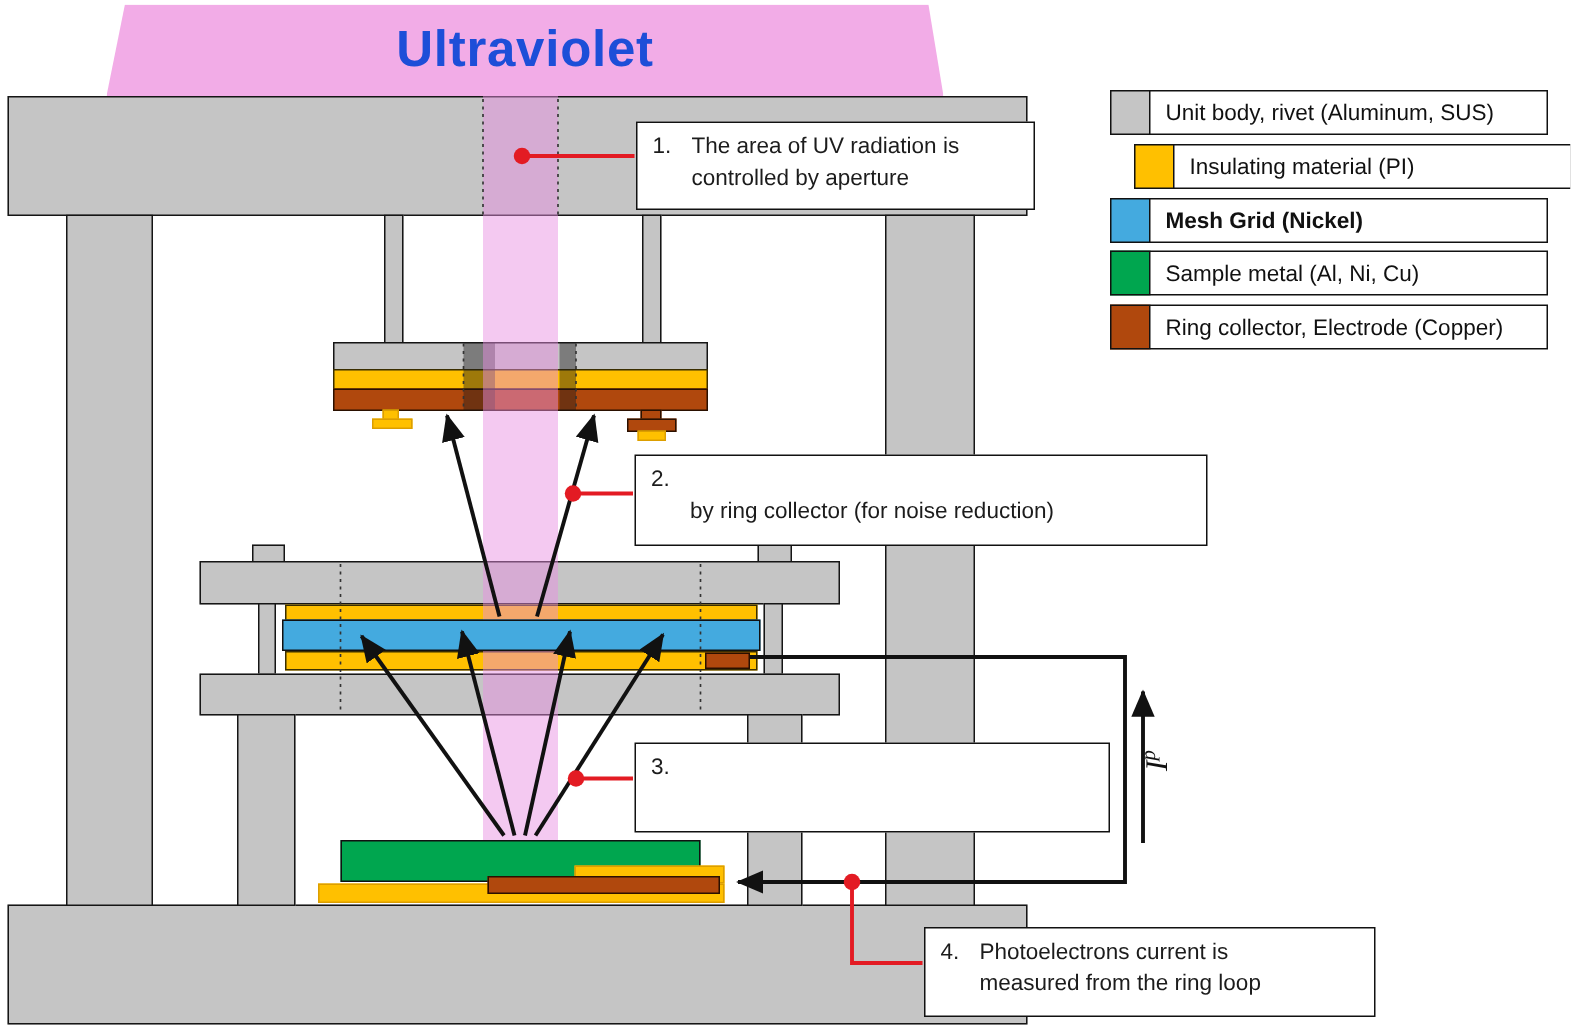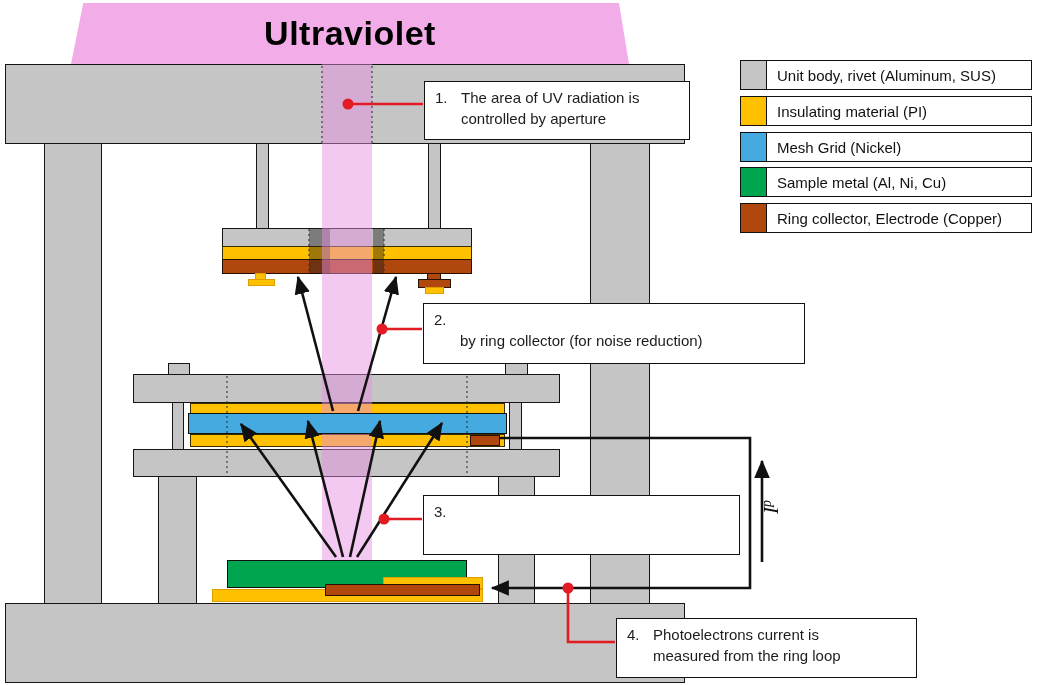--- a/index.html
+++ b/index.html
@@ -9,21 +9,21 @@
   .gray{background:#C5C5C5;border:1.7px solid #151515;}
   .yellow{background:#FFC000;border:1.4px solid #3a2e00;}
   .yellow-ob{background:#FFC000;border:1.4px solid #dc9e00;}
   .blue{background:#44AADF;border:1.5px solid #111;}
   .green{background:#00A64F;border:1.5px solid #111;}
   .brown{background:#B0480D;border:1.4px solid #2a1000;}
   .shadow-strip{background:rgba(25,25,25,0.42);}
   .beam{background:rgba(232,142,226,0.48);}
   .trap{background:#F2ACE7;clip-path:polygon(2.2% 0,98.2% 0,100% 100%,0 100%);}
   .uv-title{width:100%;height:100%;display:flex;align-items:center;justify-content:center;
-            font-size:34px;font-weight:bold;letter-spacing:0.5px;color:#000000;}
+            font-size:34px;font-weight:bold;letter-spacing:0.5px;color:#1d4ed8;}
   .ann{position:absolute;background:#fff;border:1.6px solid #111;display:flex;
        padding:6px 8px 4px 10px;font-size:15px;line-height:1.38;color:#1c1c1c;z-index:10;}
   .ann .num{width:26px;flex:0 0 26px;}
   .legend-row{position:absolute;z-index:10;}
   .legend-swatch{position:absolute;left:0;top:0;width:27px;height:30px;border:1.5px solid #111;box-sizing:border-box;}
   .legend-box{position:absolute;left:26px;top:0;width:266px;height:30px;border:1.5px solid #111;
               background:#fff;box-sizing:border-box;display:flex;align-items:center;
               padding-left:10px;font-size:15px;color:#111;}
   .ip-label{position:absolute;left:752px;top:492px;width:44px;height:30px;
             transform:rotate(-90deg);transform-origin:center;z-index:9;
@@ -142,25 +142,25 @@
   </div>
   <div class="ann" style="left:616px;top:618px;width:281px;height:48px;">
     <span class="num">4.</span>
     <span class="txt"><span>Photoelectrons current is</span><br><span>measured from the ring loop</span></span>
   </div>
 
   <div class="legend-row" style="left:740px;top:60px;width:292px;height:30px;">
     <div class="legend-swatch" style="background-color: rgb(197, 197, 197);"></div>
     <div class="legend-box">Unit body, rivet (Aluminum, SUS)</div>
   </div>
-  <div class="legend-row" style="left:740px;top:96px;width:292px;height:34px;">
+  <div class="legend-row" style="left:756px;top:96px;width:292px;height:34px;">
     <div class="legend-swatch" style="background-color: rgb(255, 192, 0);"></div>
     <div class="legend-box">Insulating material (PI)</div>
   </div>
-  <div class="legend-row" style="left:740px;top:132px;width:292px;height:30px;">
+  <div class="legend-row" style="left:740px;top:132px;width:292px;height:30px;font-weight:bold;">
     <div class="legend-swatch" style="background-color: rgb(68, 170, 223);"></div>
     <div class="legend-box">Mesh Grid (Nickel)</div>
   </div>
   <div class="legend-row" style="left:740px;top:167px;width:268px;height:30px;">
     <div class="legend-swatch" style="background-color: rgb(0, 166, 79);"></div>
     <div class="legend-box">Sample metal (Al, Ni, Cu)</div>
   </div>
   <div class="legend-row" style="left:740px;top:203px;width:292px;height:30px;">
     <div class="legend-swatch" style="background-color: rgb(176, 72, 13);"></div>
     <div class="legend-box">Ring collector, Electrode (Copper)</div>

